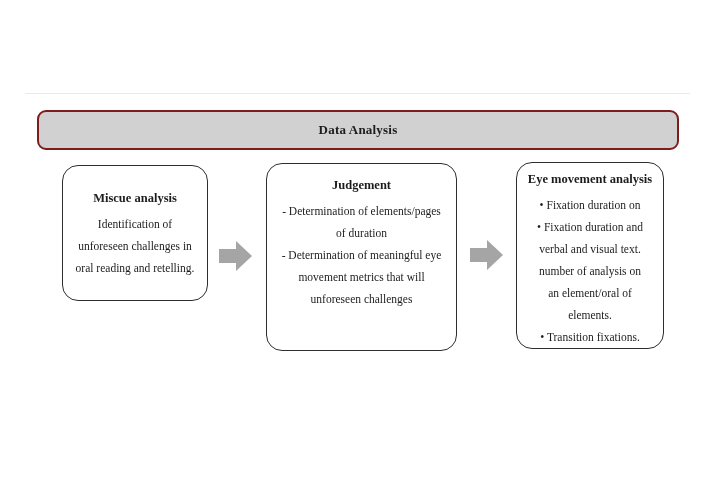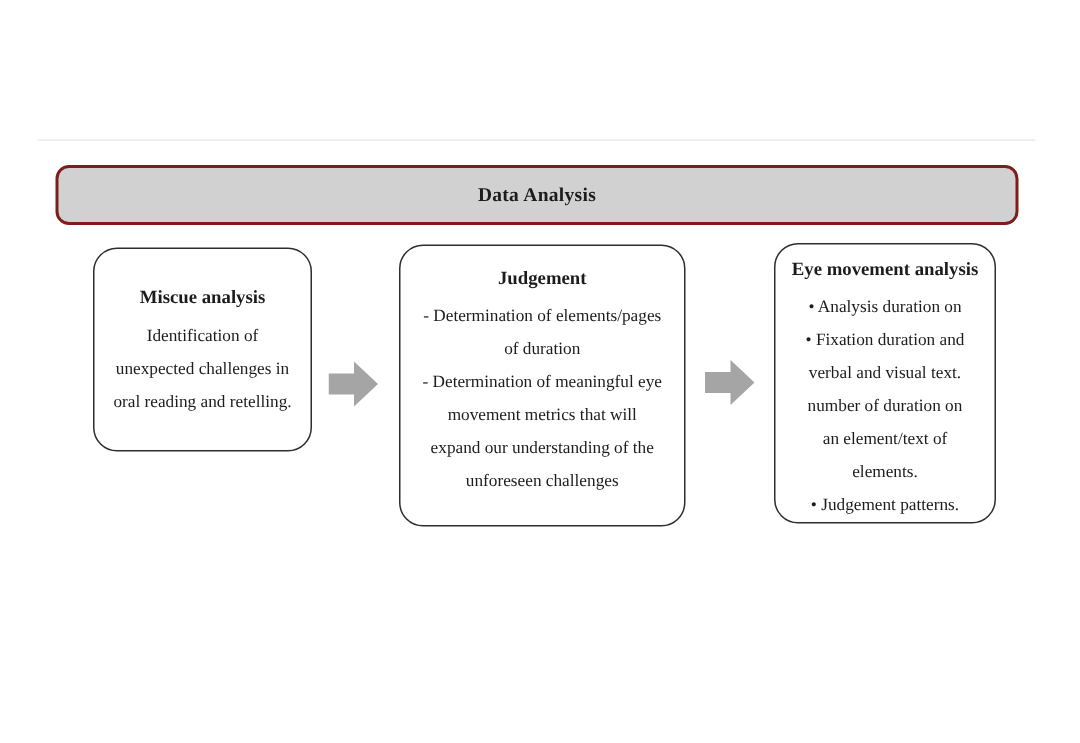--- a/index.html
+++ b/index.html
@@ -71,46 +71,45 @@
 
   <div class="top-rule"></div>
 
   <div class="header-bar">
     <span class="header-title">Data Analysis</span>
   </div>
 
   <div class="box box1">
     <div class="box-title">Miscue analysis</div>
     <div class="box-line">Identification of</div>
-    <div class="box-line">unexpected challenges in</div>
+    <div class="box-line">unforeseen challenges in</div>
     <div class="box-line">oral reading and retelling.</div>
   </div>
 
   <svg class="arrow arrow1" viewBox="0 0 33 34" aria-hidden="true">
     <polygon points="0,10 17,10 17,2 33,17 17,32 17,24 0,24" fill="#a5a5a5"></polygon>
   </svg>
 
   <div class="box box2">
     <div class="box-title">Judgement</div>
     <div class="box-line">- Determination of elements/pages</div>
     <div class="box-line">of duration</div>
     <div class="box-line">- Determination of meaningful eye</div>
     <div class="box-line">movement metrics that will</div>
-    <div class="box-line">expand our understanding of the</div>
     <div class="box-line">unforeseen challenges</div>
   </div>
 
   <svg class="arrow arrow2" viewBox="0 0 33 34" aria-hidden="true">
     <polygon points="0,10 17,10 17,2 33,17 17,32 17,24 0,24" fill="#a5a5a5"></polygon>
   </svg>
 
   <div class="box box3">
     <div class="box-title">Eye movement analysis</div>
-    <div class="box-line">• Analysis duration on</div>
+    <div class="box-line">• Fixation duration on</div>
     <div class="box-line">• Fixation duration and</div>
     <div class="box-line">verbal and visual text.</div>
-    <div class="box-line">number of duration on</div>
-    <div class="box-line">an element/text of</div>
+    <div class="box-line">number of analysis on</div>
+    <div class="box-line">an element/oral of</div>
     <div class="box-line">elements.</div>
-    <div class="box-line">• Judgement patterns.</div>
+    <div class="box-line">• Transition fixations.</div>
   </div>
 
 </div>
 
 </body></html>

